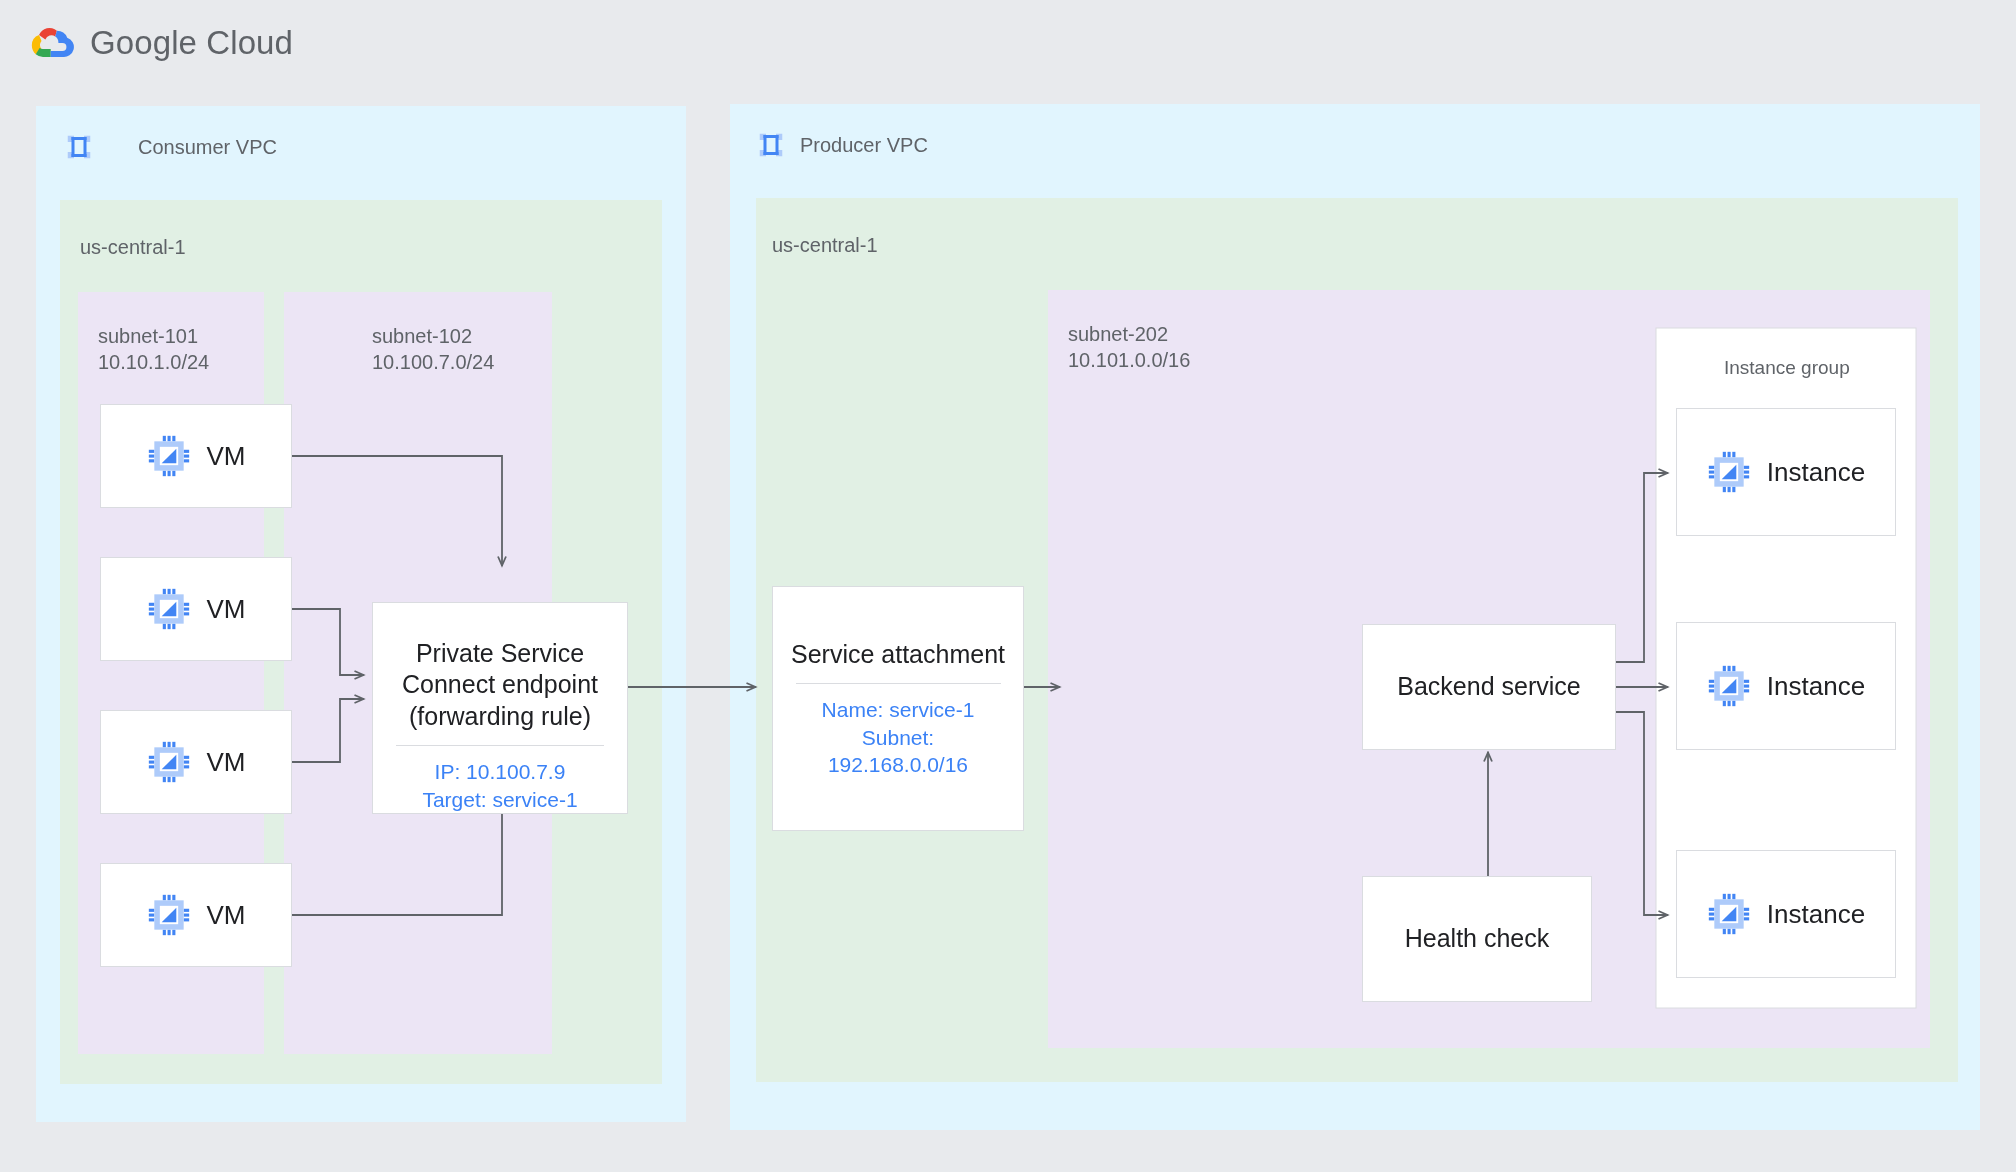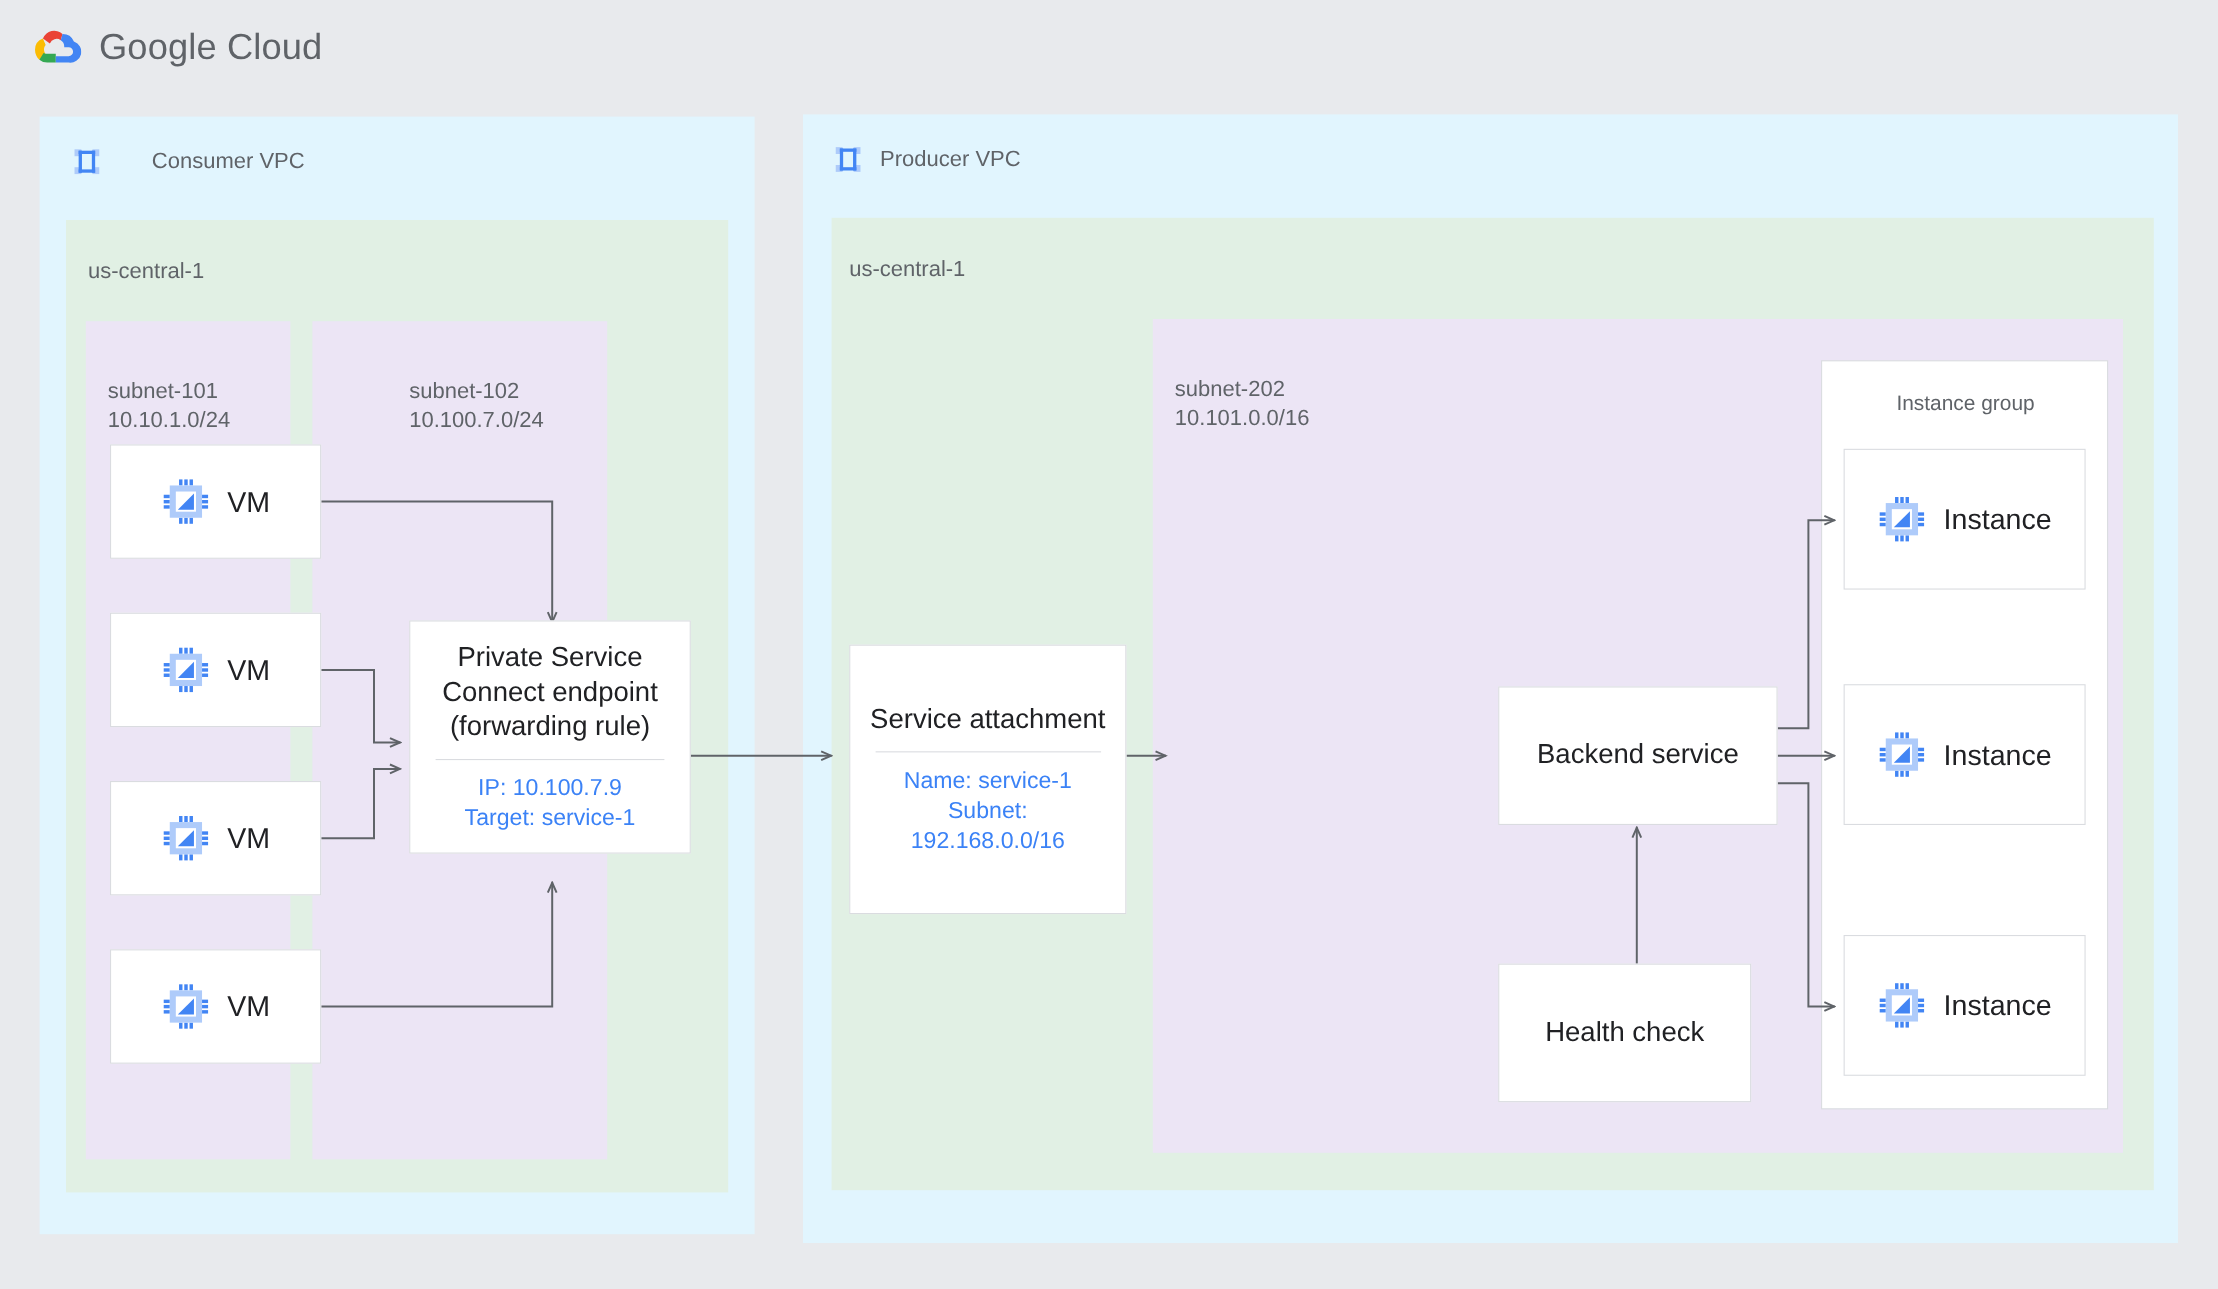--- a/index.html
+++ b/index.html
@@ -13,21 +13,21 @@
   
   .brand{position:absolute;left:28px;top:20px;display:flex;align-items:center;gap:16px;}
   .brand-logo{width:46px;height:46px;}
   .brand-text{font-size:33px;color:#5f6368;letter-spacing:0.1px;white-space:nowrap;text-align:right;}
   .brand-text .g{font-weight:400;}
 
   
   .lbl{position:absolute;color:#5f6368;white-space:pre;line-height:1.28;}
   .vpc-title{font-size:20px;color:#5f6368;}
   .region-title{font-size:20px;color:#5f6368;}
-  .subnet-title{font-size:20px;color:#5f6368;margin-top:20px;}
+  .subnet-title{font-size:20px;color:#5f6368;}
   .group-title{font-size:19px;color:#5f6368;margin-left:48px;}
 
   
   .node{position:absolute;background:#ffffff;border:1px solid #dadce0;box-sizing:border-box;
         display:flex;flex-direction:column;align-items:center;justify-content:center;}
   .node-title{font-size:25px;color:#202124;text-align:center;line-height:1.26;white-space:pre-line;}
   .node-sub{font-size:21px;color:#3b82f6;text-align:center;line-height:1.3;white-space:pre-line;}
   .node-div{width:82%;height:1px;background:#dadce0;margin:13px 0 12px 0;}
 
   .icon-node{flex-direction:row;gap:16px;}
@@ -192,21 +192,21 @@
       <rect x="20" y="8.6" width="3" height="1.7" fill="#4285f4"></rect>
         <rect x="20" y="11.2" width="3" height="1.7" fill="#4285f4"></rect>
         <rect x="20" y="13.8" width="3" height="1.7" fill="#4285f4"></rect>
       <rect x="4" y="4" width="16" height="16" fill="#aecbfa"></rect>
       <rect x="7" y="7" width="10" height="10" fill="#ffffff"></rect>
       <path d="M16 8 L16 16 L8 16 Z" fill="#4285f4"></path>
     </svg>
     <span class="node-title">VM</span>
   </div>
 
-  <div class="node" style="left:372px;top:564px;width:256px;height:212px;">
+  <div class="node" style="left:372px;top:602px;width:256px;height:212px;justify-content:flex-end;">
     <div class="node-title">Private Service
 Connect endpoint
 (forwarding rule)</div>
     <div class="node-div"></div>
     <div class="node-sub">IP: 10.100.7.9
 Target: service-1</div>
   </div>
 
   <div class="vpc-head" style="left:756px;top:130px;">
     <svg class="vpc-ic" viewBox="0 0 24 24">

